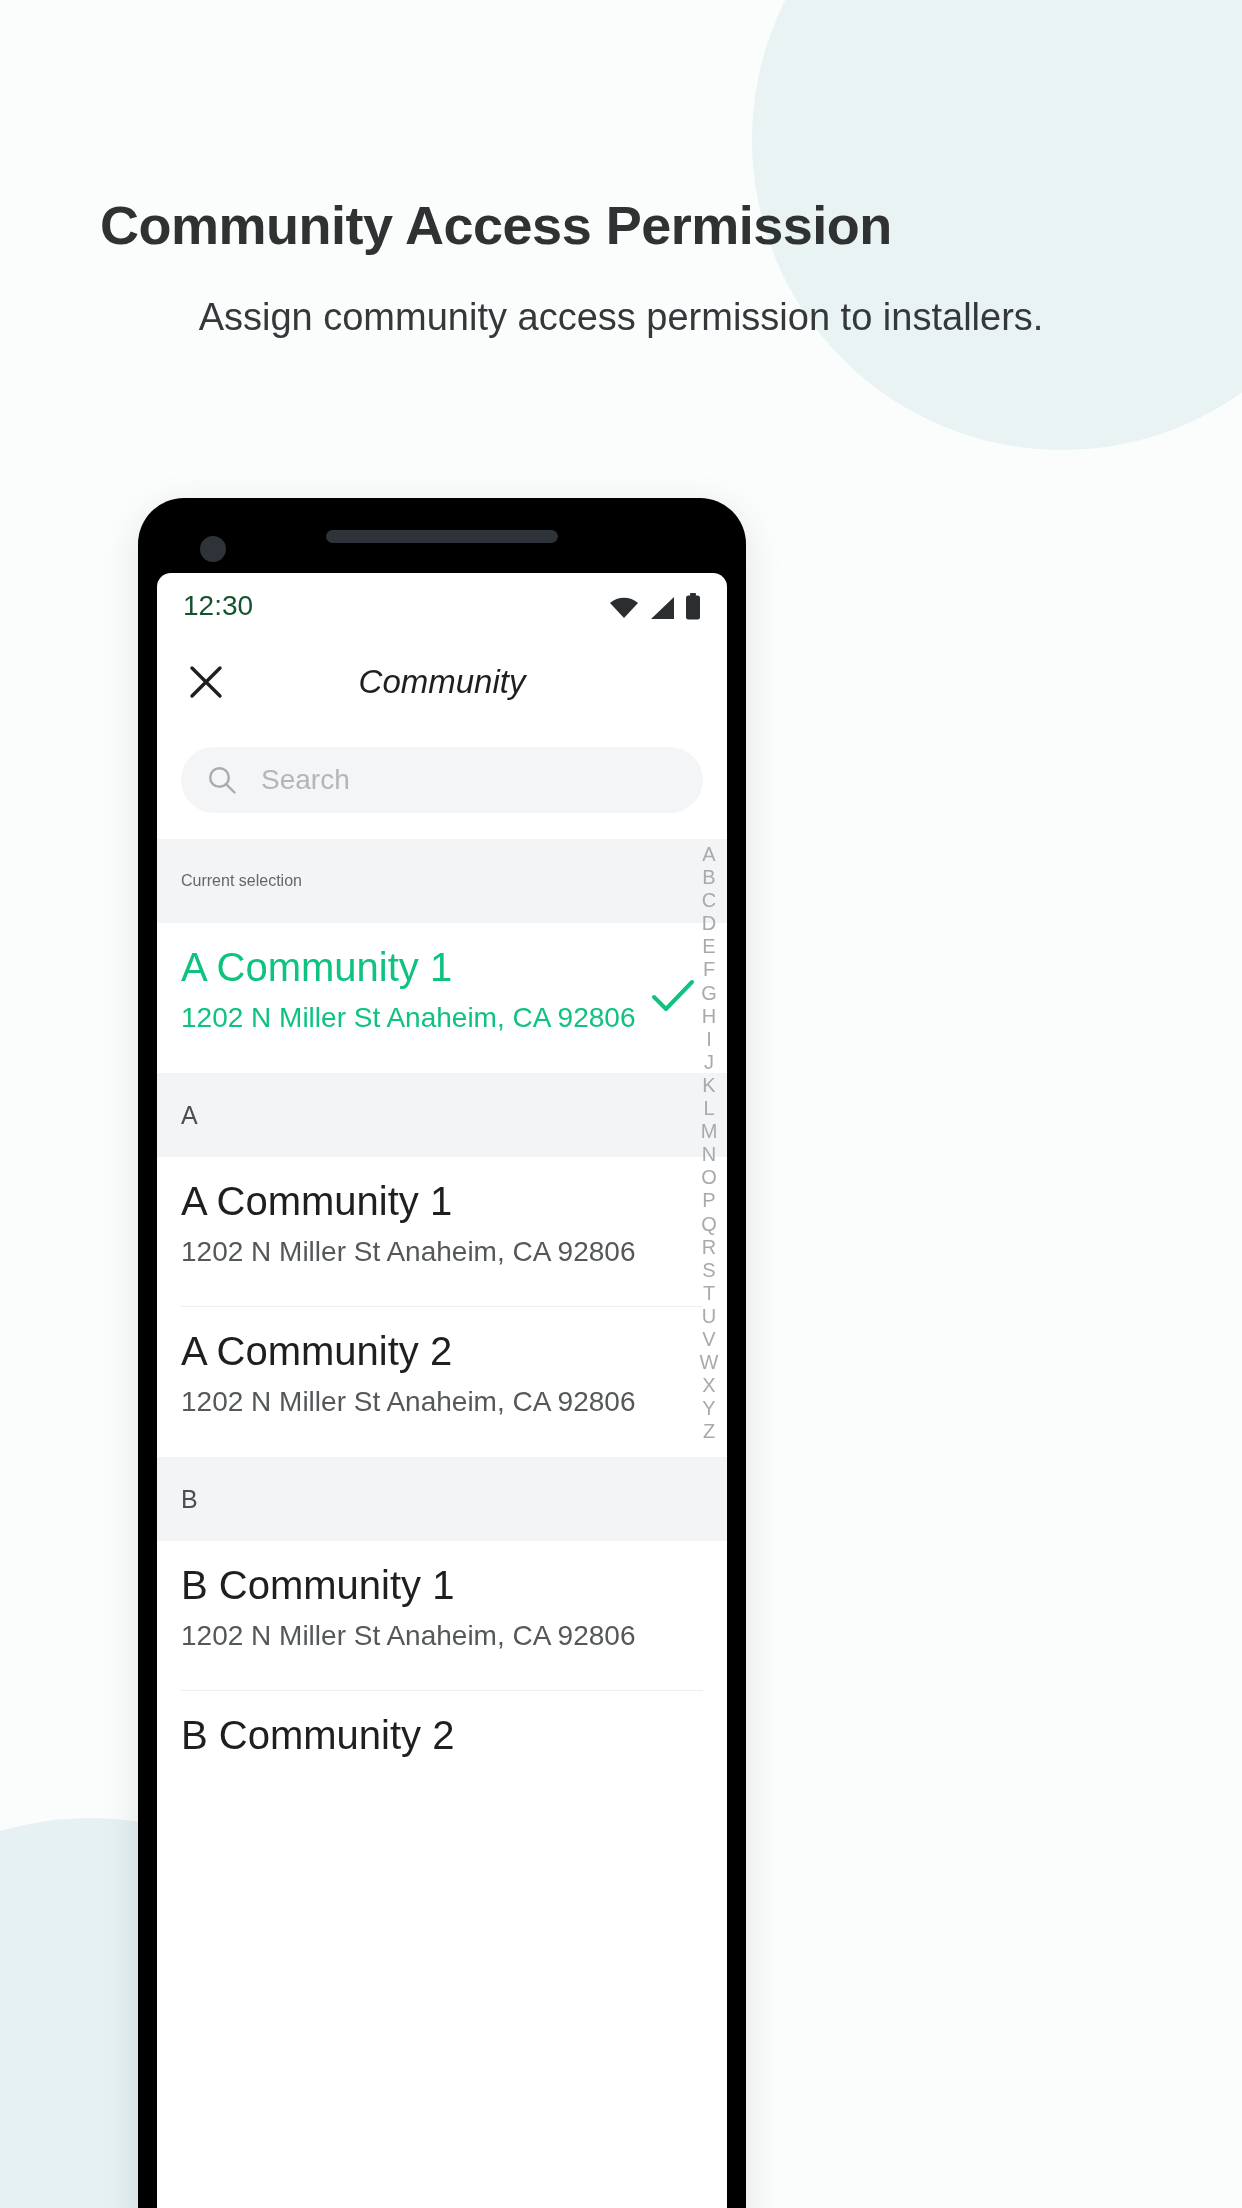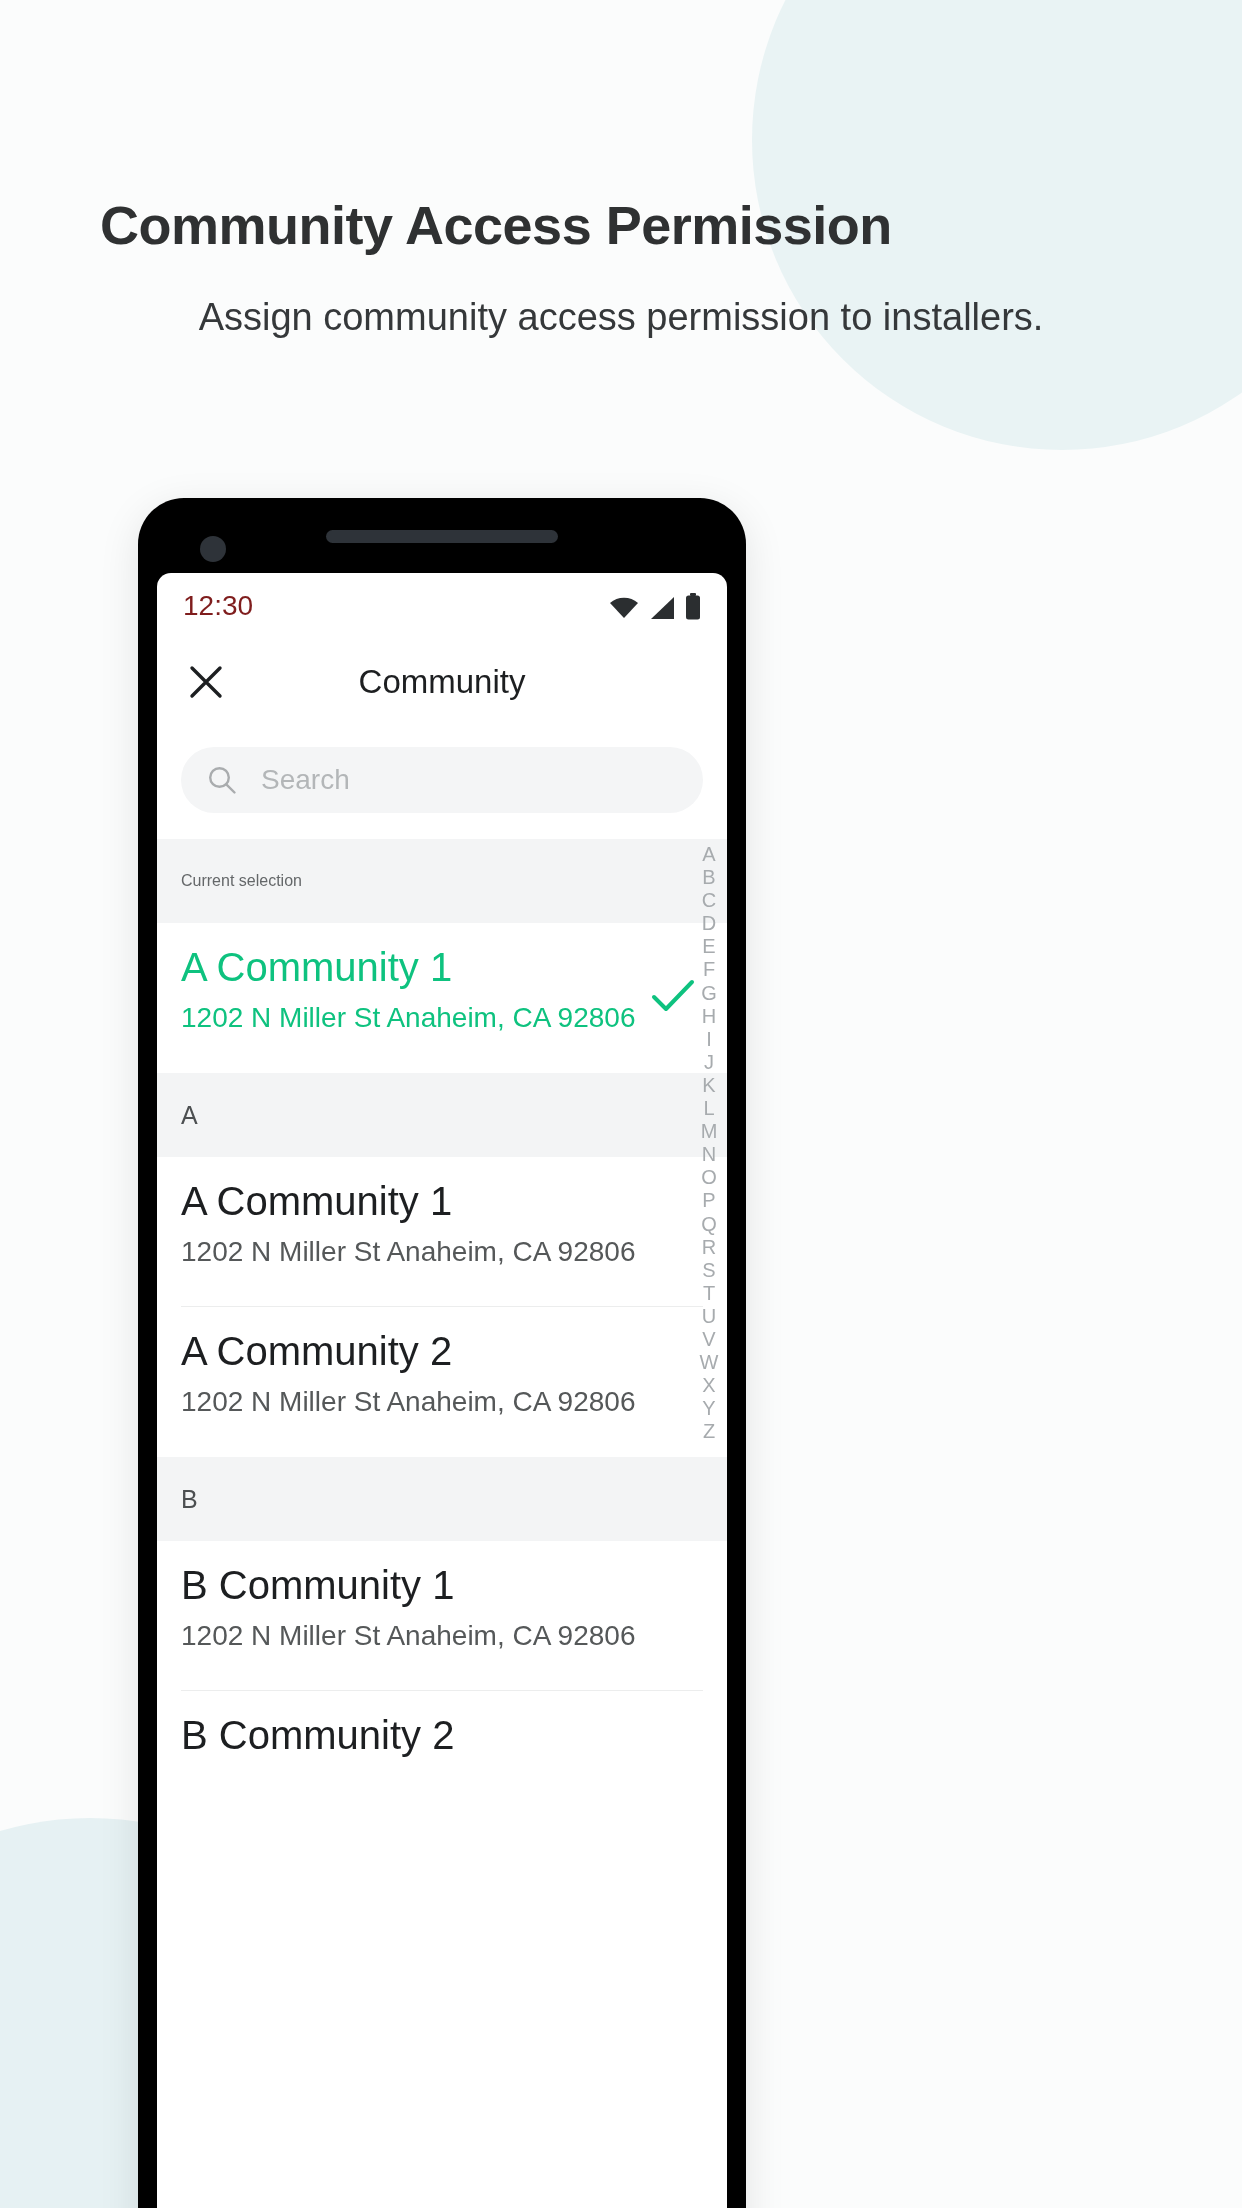--- a/index.html
+++ b/index.html
@@ -119,21 +119,21 @@
   
   .statusbar {
     height: 66px;
     display: flex;
     align-items: center;
     justify-content: space-between;
     padding: 0 26px 0 26px;
   }
   .status-time {
     font-size: 28px;
-    color: #7f1d1d;
+    color: #14532d;
     font-weight: 400;
   }
   .status-icons {
     display: flex;
     align-items: flex-end;
     gap: 9px;
   }
   .ic-wifi { display: block; }
   .ic-sig  { display: block; }
   .ic-bat  { display: block; }
@@ -152,20 +152,21 @@
     cursor: pointer;
   }
   .appbar-title {
     position: absolute;
     left: 0; right: 0;
     text-align: center;
     font-size: 33px;
     color: #1d1f21;
     font-weight: 400;
     pointer-events: none;
+    font-style: italic;
   }
 
   
   .search-zone {
     padding: 22px 24px 26px 24px;
   }
   .searchbox {
     height: 66px;
     background: #f4f5f6;
     border-radius: 33px;

